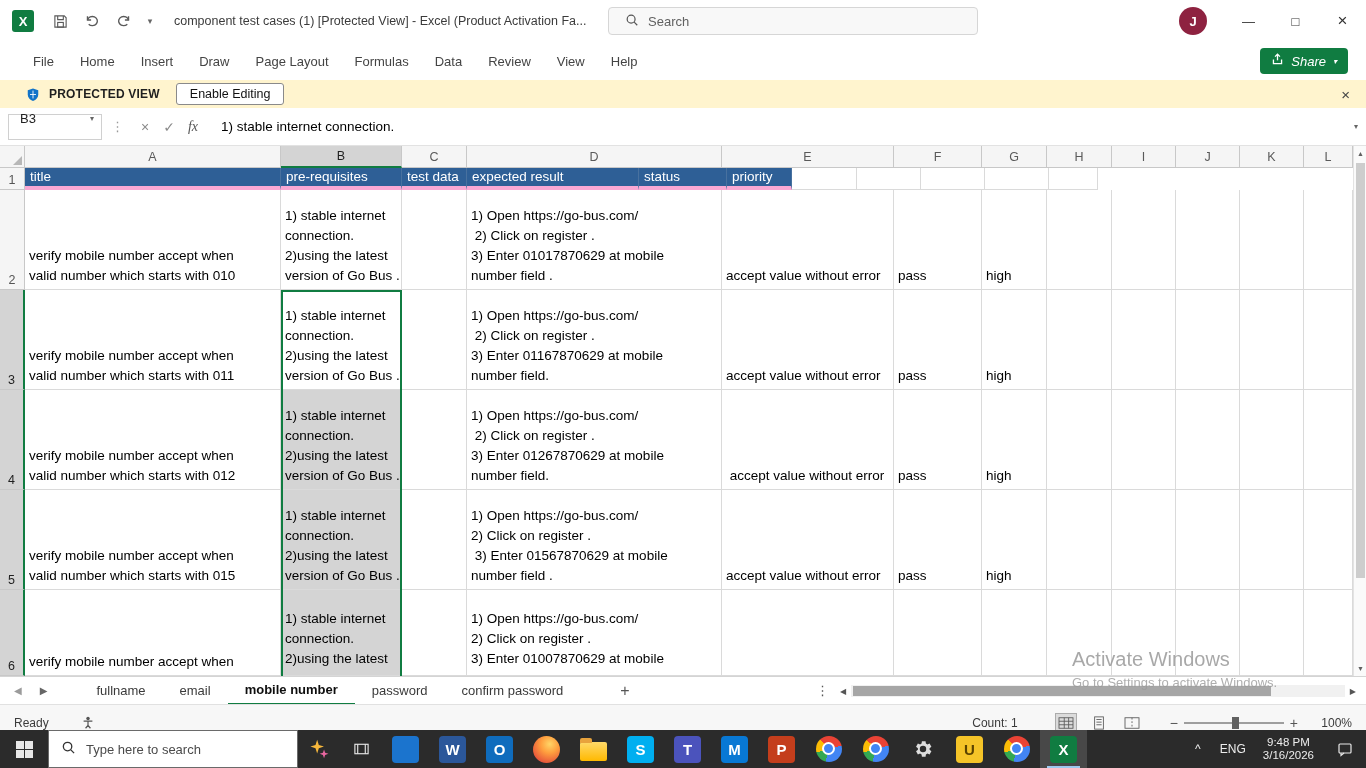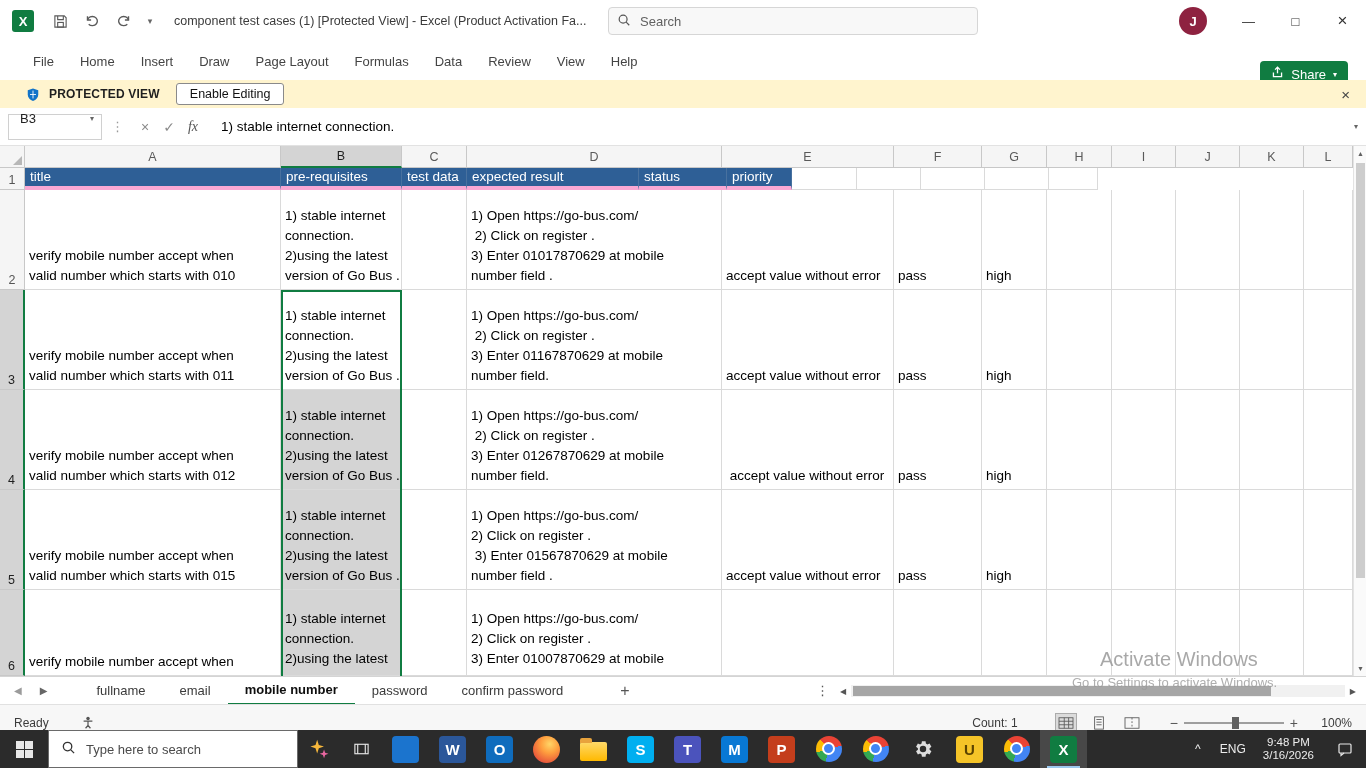--- a/index.html
+++ b/index.html
@@ -12,34 +12,34 @@
               display:flex; align-items:center; }
   .app-logo { width:22px; height:22px; margin-left:12px; background:#107C41; border-radius:3px;
               color:#fff; font-weight:bold; font-size:13px; display:flex; align-items:center; justify-content:center; }
   .qat { display:flex; align-items:center; margin-left:10px; }
   .qbtn { width:32px; height:30px; display:flex; align-items:center; justify-content:center; color:#5A5A5A; }
   .qbtn.small { width:20px; font-size:9px; color:#666; }
   .redo svg { transform:scaleX(-1); }
   .title-text { margin-left:14px; font-size:12.5px; color:#3B3B3B; white-space:nowrap; }
   .tb-search { position:absolute; left:608px; top:7px; width:370px; height:28px; background:#F8F8F8;
                border:1px solid #D6D6D6; border-radius:4px; display:flex; align-items:center;
-               padding-left:8px; gap:9px; font-size:13px; color:#616161; }
+               padding-left:16px; gap:9px; font-size:13px; color:#616161; }
   .tb-right { position:absolute; right:0; top:0; height:42px; display:flex; align-items:center; }
   .avatar { width:28px; height:28px; border-radius:50%; background:#8E2240; color:#fff; font-size:13px;
             font-weight:bold; display:flex; align-items:center; justify-content:center; margin-right:18px; }
   .wbtn { width:47px; height:42px; display:flex; align-items:center; justify-content:center;
           color:#333; font-size:13px; }
   .wbtn.cl { font-size:17px; }
 
   
   .menubar { position:absolute; top:42px; left:0; width:100%; height:38px; background:#fff;
              display:flex; align-items:center; padding-left:20px; }
   .mitem { padding:0 13px; font-size:13px; color:#444; height:100%; display:flex; align-items:center; }
-  .share-btn { position:absolute; right:18px; top:19px; height:26px; background:#107C41; color:#fff;
-               border-radius:4px; display:flex; align-items:center; padding:0 11px; gap:7px; font-size:13px; }
+  .share-btn { position:absolute; right:18px; top:6px; height:26px; background:#107C41; color:#fff;
+               border-radius:4px; display:flex; align-items:center; padding:0 11px; gap:7px; font-size:13px;font-style:italic; }
   .share-caret { font-size:8px; }
 
   
   .banner { position:absolute; top:80px; left:0; width:100%; height:28px; background:#FFF4CE;
             display:flex; align-items:center; font-size:12px; color:#1a1a1a; }
   .shield { margin-left:26px; display:flex; }
   .pv-label { font-weight:bold; margin-left:9px; letter-spacing:.2px; color:#1F1F1F; }
   .pv-msg { margin-left:16px; text-decoration:underline; color:#1F1F1F; }
   .enable-btn { margin-left:16px; background:#fff; border:1px solid #8A8A8A; border-radius:3px;
                 height:22px; padding:0 13px; font-size:12.5px; display:flex; align-items:center; color:#111; }
@@ -149,21 +149,21 @@
   .folder::before { content:""; position:absolute; top:-4px; left:0; width:12px; height:5px;
                     background:#E8A33D; border-radius:2px 2px 0 0; }
   .tray { margin-left:auto; display:flex; align-items:center; color:#EDEDED; }
   .chev { width:30px; text-align:center; font-size:12px; }
   .lang { width:40px; text-align:center; font-size:12px; }
   .clock { font-size:11.5px; line-height:13.5px; text-align:center; padding:0 10px; }
   .notif { width:42px; display:flex; align-items:center; justify-content:center; }
 
   
   .wm-activate { position:absolute; left:1072px; top:648px; color:#9A9A9A; pointer-events:none; z-index:50; }
-  .wm-activate .l1 { font-size:20px; opacity:.85;margin-left:28px; }
+  .wm-activate .l1 { font-size:20px; opacity:.85; }
   .wm-activate .l2 { font-size:13px; opacity:.8; margin-top:4px; }
   .wm-site { position:absolute; left:588px; top:694px; font-size:54px; font-weight:bold;
              color:#C9CDD1; opacity:.75; z-index:60; pointer-events:none; }
 </style>
 </head>
 <body>
 
 <div class="screen">
 
   <div class="titlebar">

